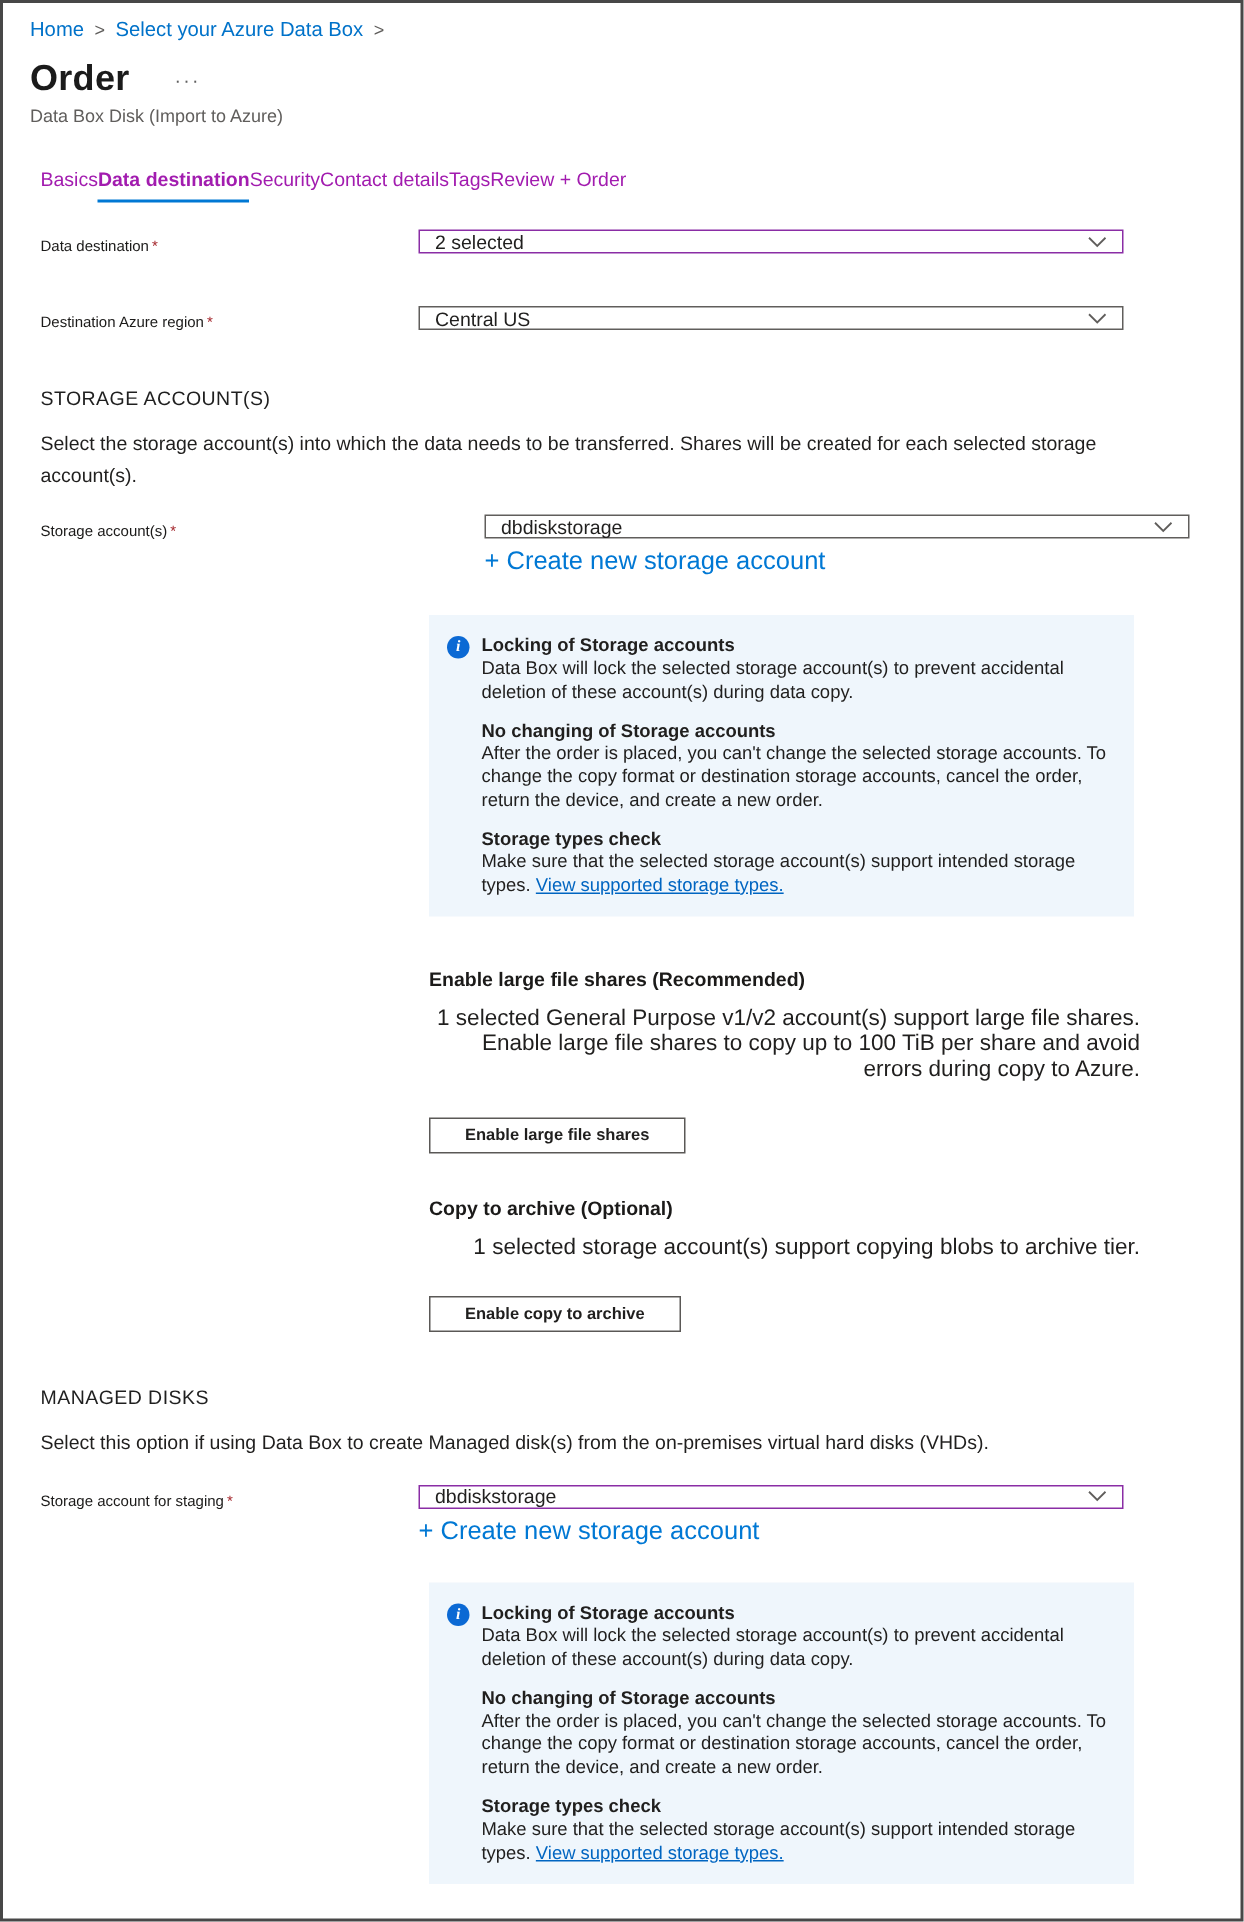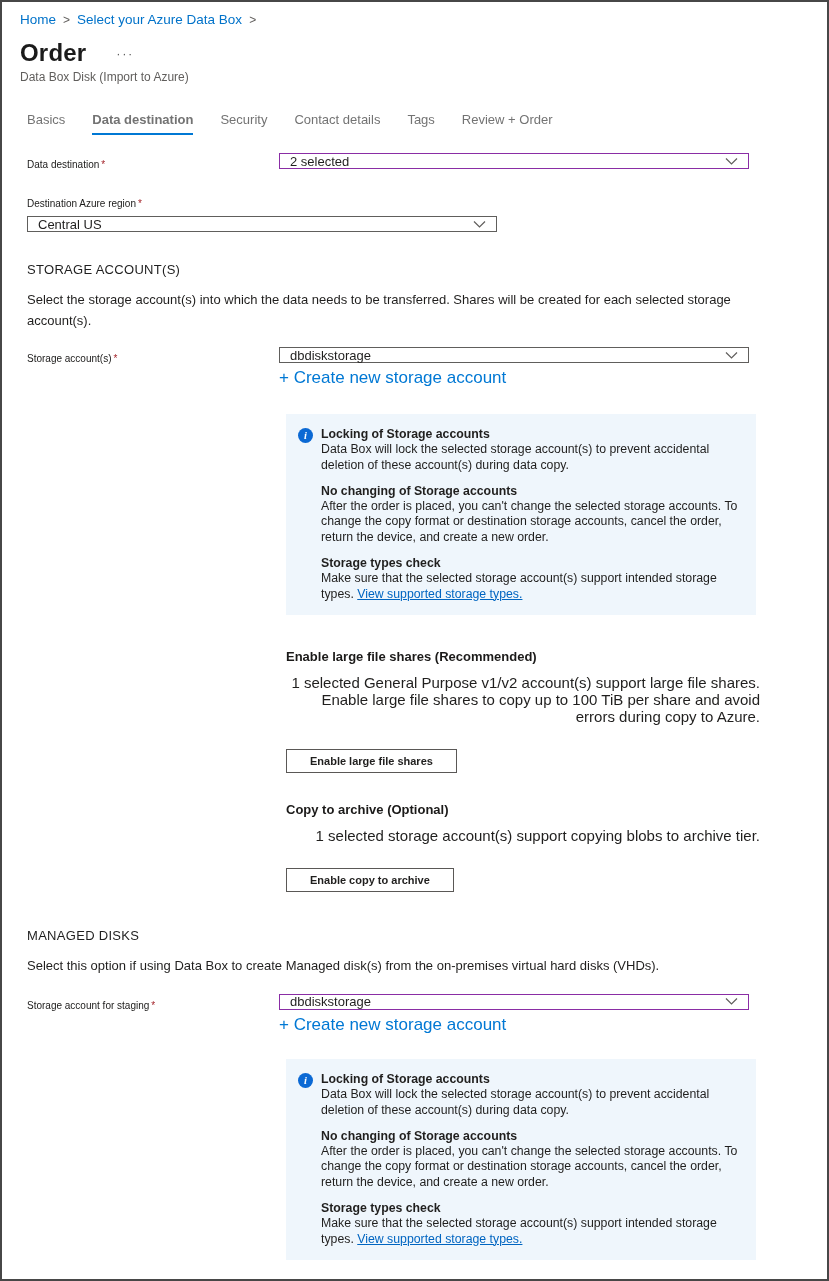--- a/index.html
+++ b/index.html
@@ -18,21 +18,21 @@
   .breadcrumb a { color: #0072c9; text-decoration: none; cursor: pointer; }
   .crumb-sep { color: #605e5c; font-size: 12px; }
 
   
   .title-row { margin-top: 9px; display: flex; align-items: center; }
   .page-title { font-size: 24px; font-weight: 700; color: #1b1b1b; letter-spacing: 0.2px; }
   .menu-ellipsis { margin-left: 30px; color: #5f5f5f; font-size: 13px; letter-spacing: 1.5px; cursor: pointer; }
   .subtitle { font-size: 12px; color: #605e5c; margin-top: 3px; }
 
   
-  .tabs { display: flex; gap: 27px; margin-top: 28px; margin-left: 7px; font-size: 13px; color: #737373; }
+  .tabs { display: flex; margin-top: 28px; margin-left: 7px; font-size: 13px; color: #a21caf; }
   .tab { padding-bottom: 6px; border-bottom: 2px solid transparent; cursor: pointer; }
   .tab.active { font-weight: 700; border-bottom-color: #0078d4; }
 
   
   .form-area { margin-left: 7px; }
   .row { display: flex; align-items: flex-start; }
   .field-label { width: 252px; font-size: 10px; color: #1b1a19; line-height: 24px; flex: none; }
   .req { color: #a4262c; margin-left: 2px; }
   .control { width: 470px; }
   .select, .textbox {
@@ -73,22 +73,22 @@
     font-family: "Liberation Sans", sans-serif;
     font-size: 11px; font-weight: 700; height: 24px; padding: 0 23px; cursor: pointer;
     display: inline-flex; align-items: center;
   }
 
   .label-stack { width: 252px; flex: none; }
   .label-stack .field-label { width: auto; }
   .valid-check { color: #57a300; font-size: 14px; font-weight: 700; flex: none; }
 
   
-  .mt-18 { margin-top: 18px; } .mt-15 { margin-top: 15px; flex-direction: column; } .mt-30 { margin-top: 30px; }
-  .mt-12 { margin-top: 12px; } .mt-16 { margin-top: 16px; } .mt-26 { margin-top: 26px; }
+  .mt-18 { margin-top: 18px; } .mt-15 { margin-top: 27px; } .mt-30 { margin-top: 30px; }
+  .mt-12 { margin-top: 12px; } .mt-16 { margin-top: 16px; gap: 44px; } .mt-26 { margin-top: 26px; }
   .mt-34 { margin-top: 34px; } .mt-29 { margin-top: 29px; } .mt-36 { margin-top: 36px; }
   .mt-24 { margin-top: 24px; } .mt-28 { margin-top: 28px; }
 </style>
 </head>
 <body>
 
 <div class="page">
 
   <div class="breadcrumb">
     <a>Home</a>

